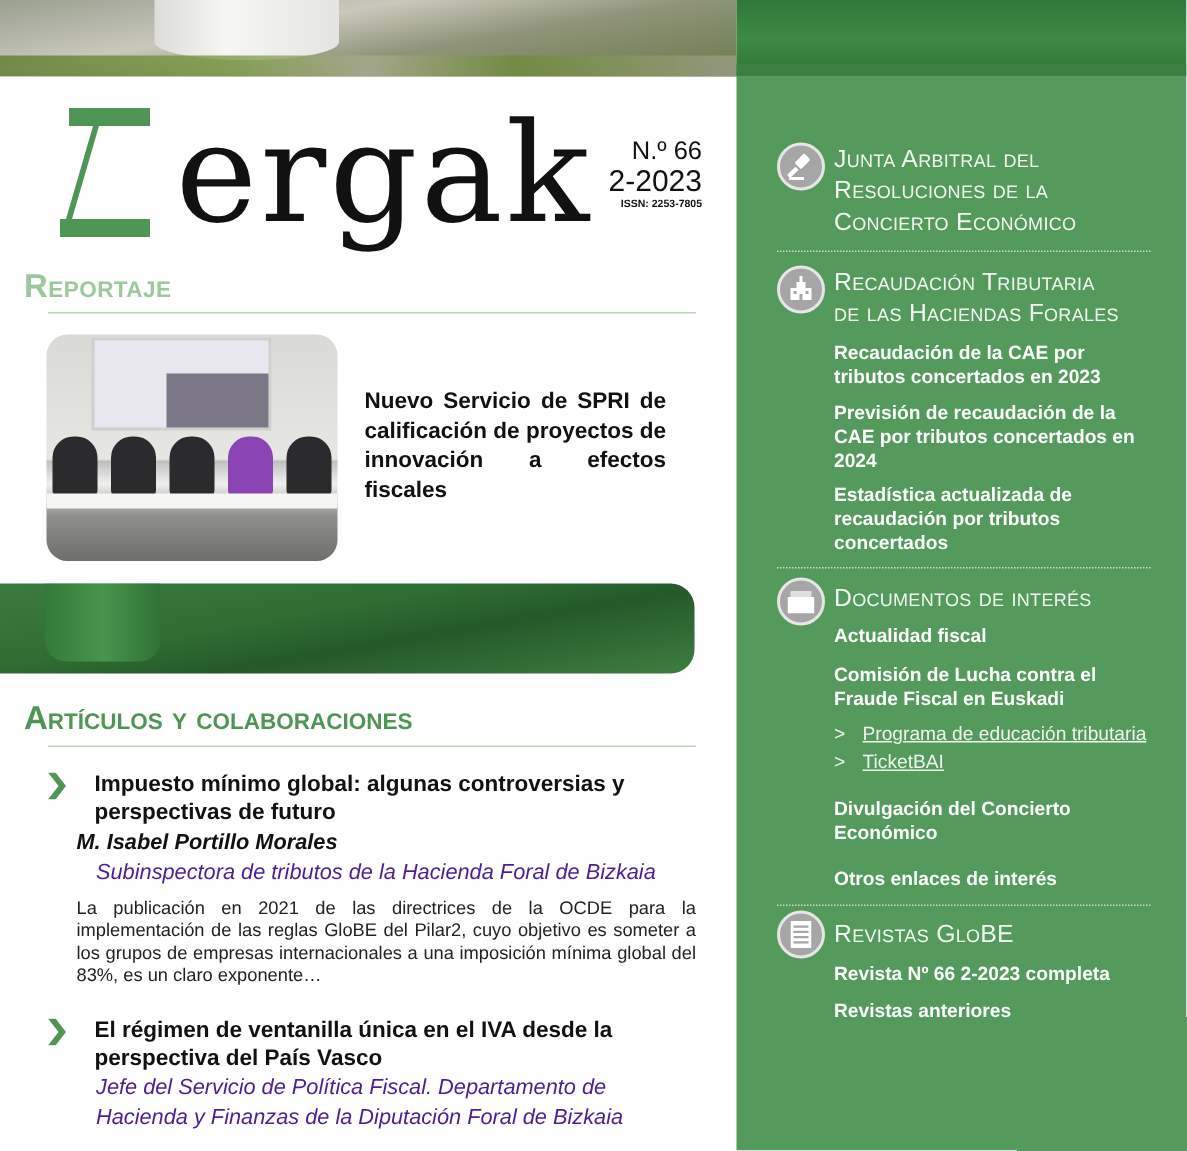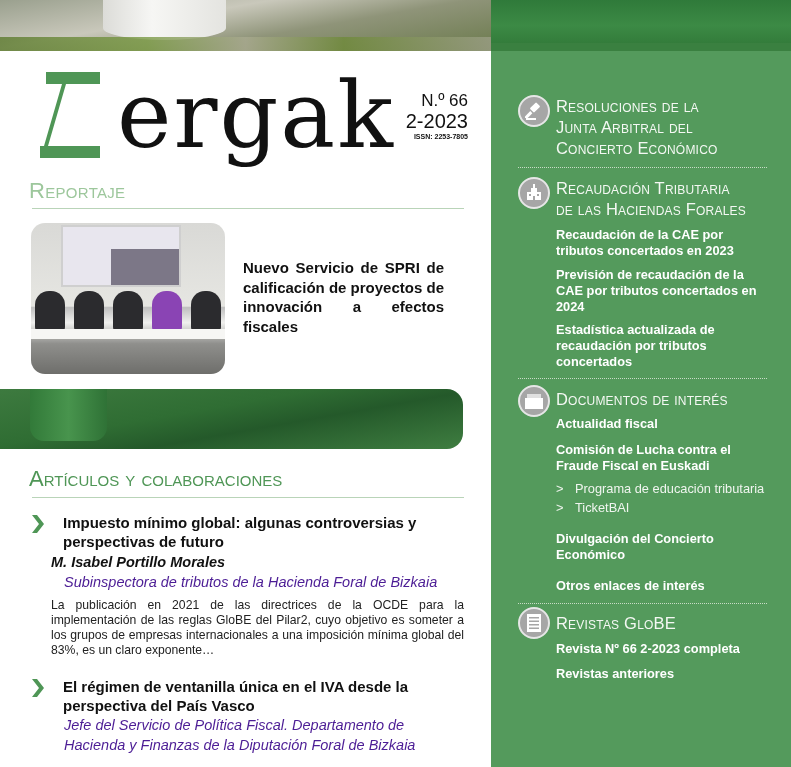--- a/index.html
+++ b/index.html
@@ -35,21 +35,21 @@
     font-family: "DejaVu Serif", serif; font-size: 92px; line-height: 92px; letter-spacing: 2px;
     color: #111;
     margin-left: 15px;
   }
   .issue { position: absolute; left: 396px; top: 92px; width: 72px; text-align: right; font-family: "Liberation Sans", sans-serif; color: #111; }
   .issue-num { font-size: 17px; line-height: 18px; }
   .issue-date { font-size: 20px; line-height: 22px; text-align: right; }
   .issue-issn { font-size: 7px; line-height: 9px; font-weight: bold; }
 
   .section-heading {
-    position: absolute; left: 29px; font-family: "Liberation Sans", sans-serif; font-weight: normal; font-variant: small-caps;
+    position: absolute; left: 16px; font-family: "Liberation Sans", sans-serif; font-weight: bold; font-variant: small-caps;
   }
   .reportaje-heading { top: 178px; font-size: 22px; color: #9dc79c; letter-spacing: .3px; }
   .reportaje-rule { position: absolute; left: 32px; top: 208px; width: 432px; height: 1px; background: #b9d4b8; }
 
   .report-photo {
     position: absolute; left: 31px; top: 223px; width: 194px; height: 151px; border-radius: 14px; overflow: hidden;
     background: linear-gradient(180deg, #d9d9d6 0%, #e6e6e2 55%, #bfbfbf 56%, #f0f0ee 66%, #8f8f8c 80%, #6e6e6b 100%);
   }
   .report-photo .screen { position: absolute; left: 30px; top: 2px; width: 120px; height: 62px; background: #e8e6ee; border: 2px solid #cfcfcf; }
   .report-photo .screen .p1 { position: absolute; left: 48px; top: 22px; width: 68px; height: 36px; background: #7c7787; }
@@ -82,21 +82,21 @@
   .article-2 { top: 677px; }
 
   
   .sidebar { position: absolute; left: 491px; top: 51px; width: 300px; height: 716px; background: #549a5c; color: #fff; font-family: "Liberation Sans", sans-serif; }
   .sb-icon {
     position: absolute; left: 27px; width: 32px; height: 32px; border-radius: 50%;
     background: #a6a6a6; border: 2px solid #e6e6e6; display: flex; align-items: center; justify-content: center;
   }
   .sb-heading { position: absolute; left: 65px; font-size: 16.5px; line-height: 21px; font-variant: small-caps; letter-spacing: .2px; color: #f4f8f3; }
   .sb-link { position: absolute; left: 65px; width: 215px; font-weight: bold; font-size: 12.8px; line-height: 16px; color: #ffffff; }
-  .sb-sub { position: absolute; left: 65px; font-size: 12.8px; line-height: 16px; color: #f0f5ef; }
+  .sb-sub { position: absolute; left: 65px; font-size: 12.8px; line-height: 16px; color: #f0f5ef; text-decoration: underline; }
   .sb-sub .gt { display: inline-block; width: 19px; }
   .sb-divider { position: absolute; left: 27px; width: 249px; height: 0; border-top: 1px dotted #c8dcc6; }
 </style>
 </head>
 <body>
 
 <div class="top-photo-left">
   <div class="pillar"></div>
   <div class="grass"></div>
 </div>
@@ -160,22 +160,22 @@
 <div class="sidebar">
 
   <div class="sb-icon" style="top:44px">
     <svg width="18" height="18" viewBox="0 0 18 18">
       <rect x="7" y="1" width="6" height="9" rx="1" transform="rotate(45 10 5.5)" fill="#fff"></rect>
       <rect x="2" y="9" width="3" height="8" transform="rotate(45 3.5 13)" fill="#fff"></rect>
       <rect x="1" y="16" width="10" height="2" fill="#fff"></rect>
     </svg>
   </div>
   <div class="sb-heading" style="top:45px">
+    <div>Junta Arbitral del</div>
     <div>Resoluciones de la</div>
-    <div>Junta Arbitral del</div>
     <div>Concierto Económico</div>
   </div>
   <div class="sb-divider" style="top:116px"></div>
 
   <div class="sb-icon" style="top:126px">
     <svg width="18" height="18" viewBox="0 0 18 18">
       <rect x="8" y="0" width="2" height="4" fill="#fff"></rect>
       <rect x="6" y="4" width="6" height="4" fill="#fff"></rect>
       <rect x="2" y="8" width="14" height="8" fill="#fff"></rect>
       <rect x="4" y="10" width="2" height="2" fill="#a6a6a6"></rect>

